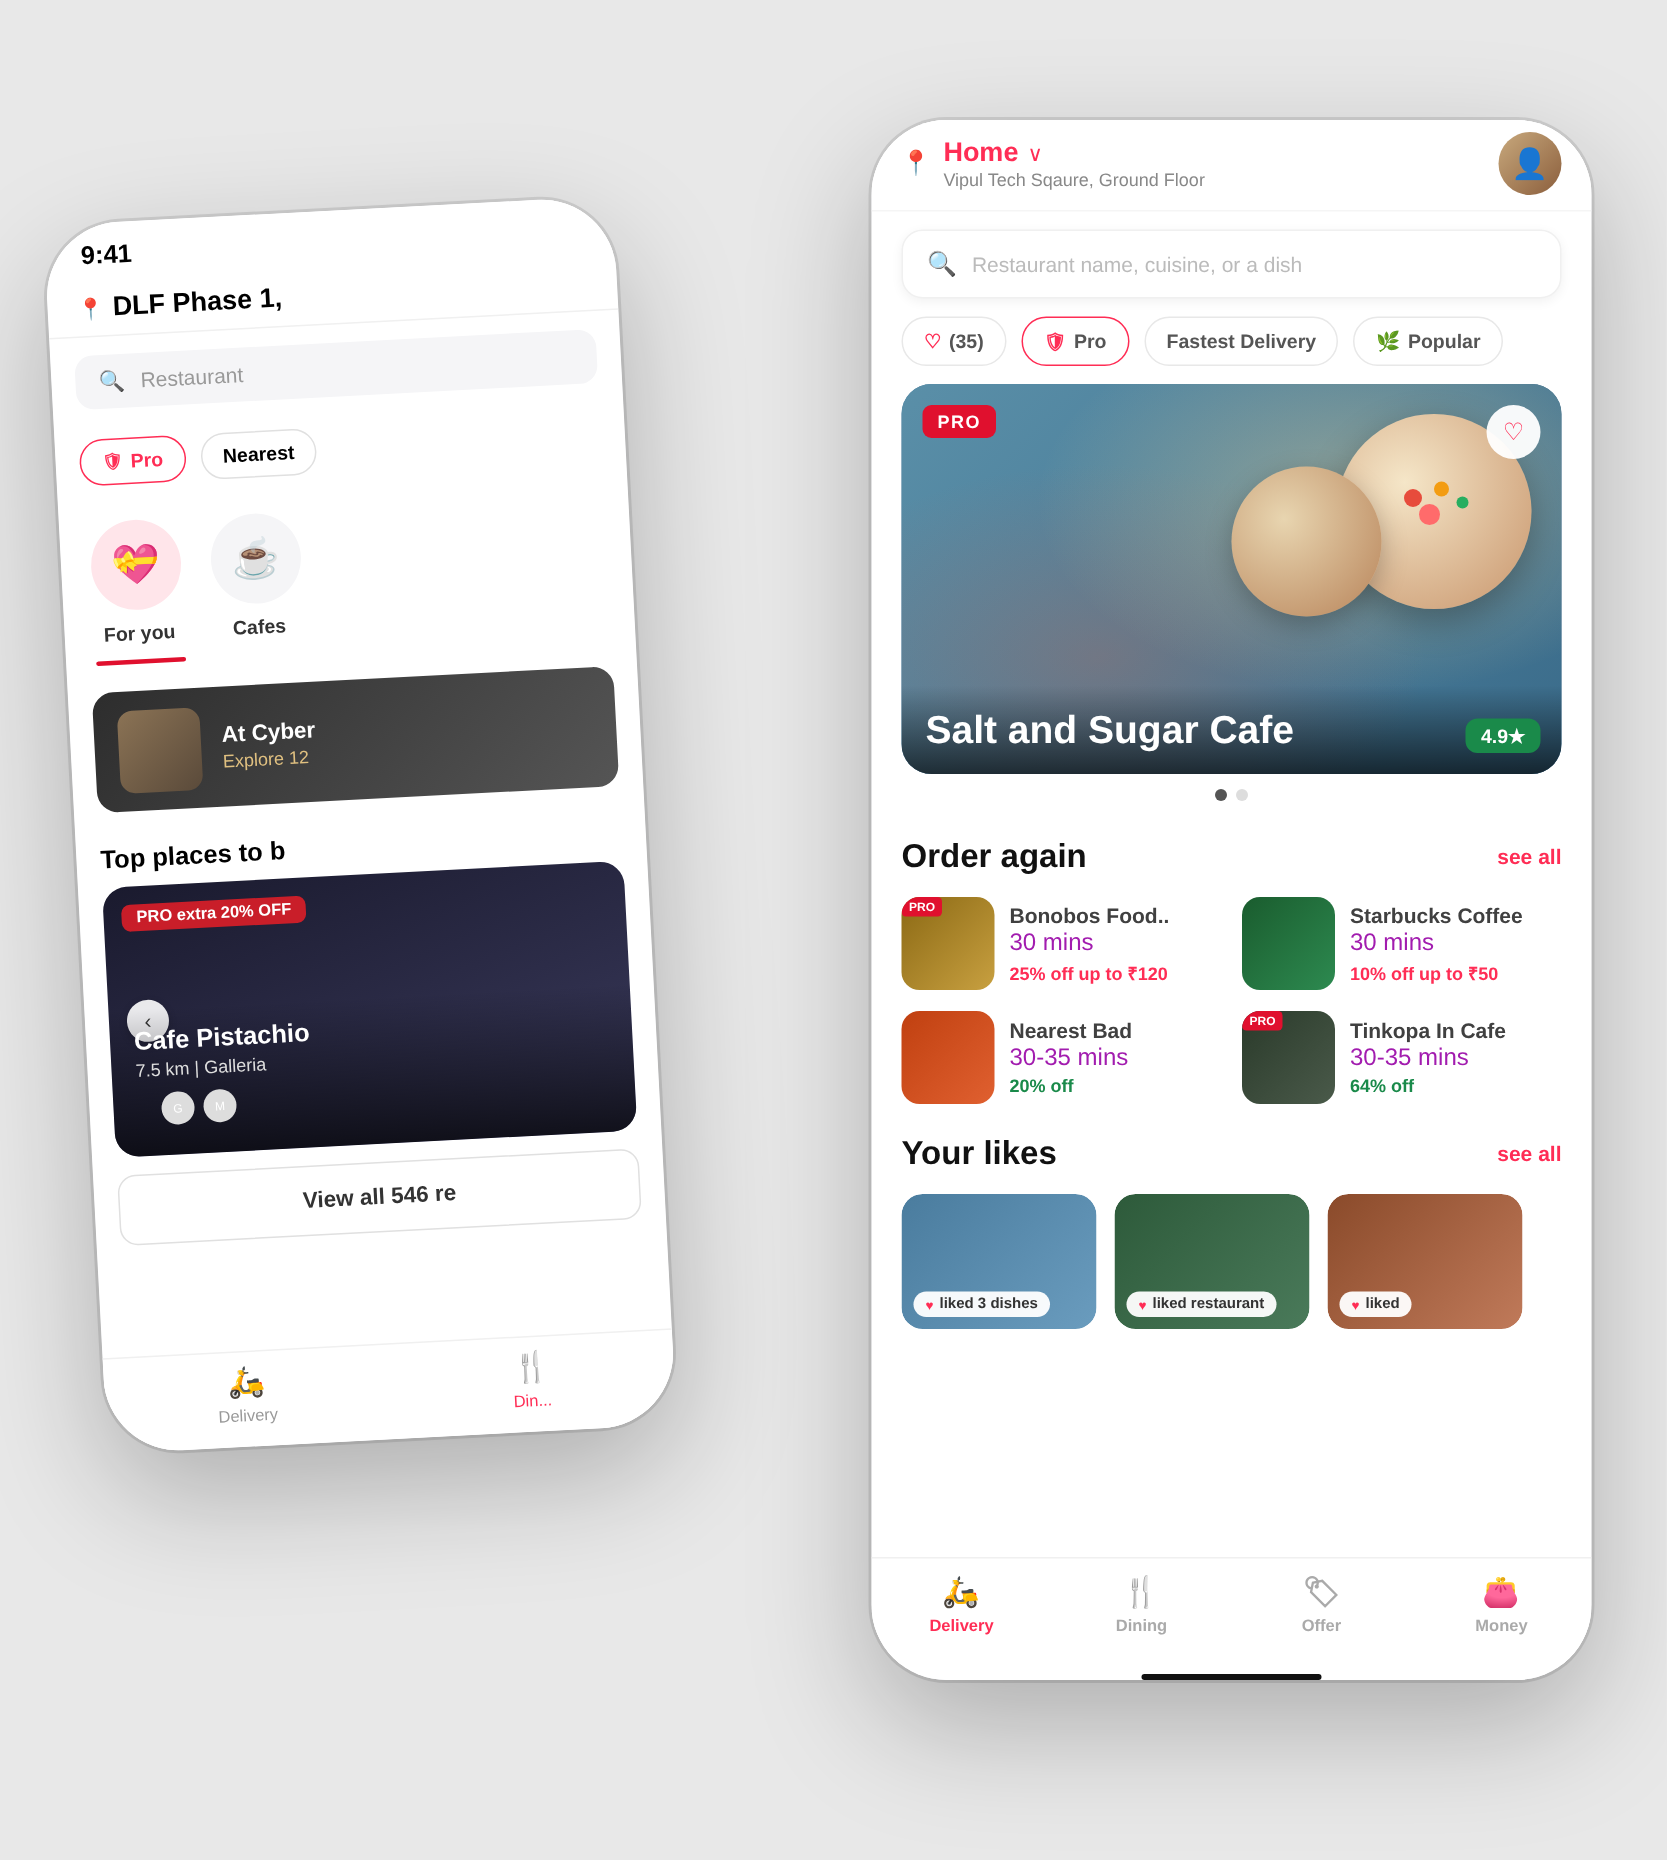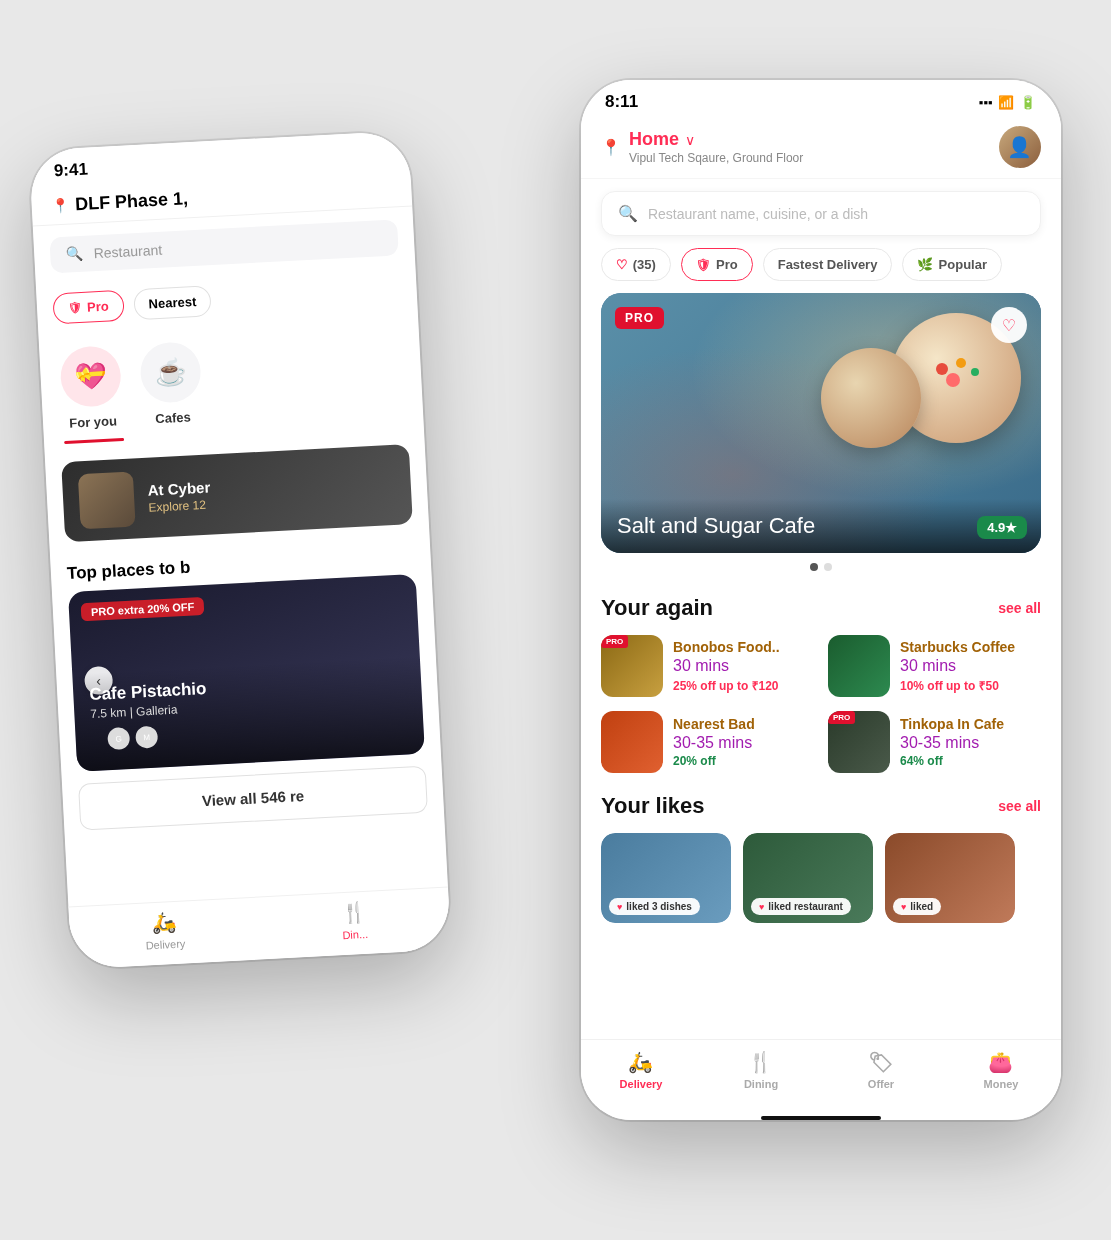--- a/index.html
+++ b/index.html
@@ -423,21 +423,21 @@
       border-radius: 50%;
       display: flex; align-items: center; justify-content: center;
       font-size: 16px; color: #ff2d55;
     }
     .hero-bottom {
       position: absolute;
       bottom: 0; left: 0; right: 0;
       padding: 14px 16px;
       background: linear-gradient(0deg, rgba(0,0,0,0.65) 0%, transparent 100%);
     }
-    .hero-title { font-size: 22px; font-weight: 400; color: #fff; }
+    .hero-title { font-size: 26px; font-weight: 700; color: #fff; }
     .hero-rating {
       position: absolute;
       bottom: 14px; right: 14px;
       background: #1a8a4a;
       color: #fff;
       font-size: 13px;
       font-weight: 700;
       padding: 4px 10px;
       border-radius: 8px;
     }
@@ -490,21 +490,21 @@
       position: absolute;
       top: 0; left: 0;
       background: #e0102e;
       color: #fff;
       font-size: 8px;
       font-weight: 800;
       padding: 2px 5px;
       border-radius: 3px;
     }
     .order-info { flex: 1; min-width: 0; }
-    .order-name { font-size: 14px; font-weight: 700; color: #a16207; white-space: nowrap; overflow: hidden; text-overflow: ellipsis; }
+    .order-name { font-size: 14px; font-weight: 700; color: #404040; white-space: nowrap; overflow: hidden; text-overflow: ellipsis; }
     .order-time { font-size: 16px; color: #a21caf; margin: 2px 0; }
     .order-discount { font-size: 12px; font-weight: 600; color: #ff2d55; }
     .order-discount.green { color: #1a8a4a; }
 
     
     .img-bonobos { background: linear-gradient(135deg, #8B6914, #c8a040); }
     .img-starbucks { background: linear-gradient(135deg, #1a5c2e, #2d8a50); }
     .img-baking { background: linear-gradient(135deg, #c04010, #e06030); }
     .img-tinkopa { background: linear-gradient(135deg, #2a3a2a, #4a5a4a); }
 
@@ -652,28 +652,20 @@
           <span class="nav-icon-back" style="color:#ff2d55">🍴</span>
           <span>Din...</span>
         </div>
       </div>
     </div>
   </div>
 
   <div class="phone phone-front">
     <div class="front-content">
 
-      <div class="status-bar">
-        <span class="time">8:11</span>
-        <div class="status-icons">
-          <span>▪▪▪</span>
-          <span>📶</span>
-          <span>🔋</span>
-        </div>
-      </div>
 
       <div class="front-header">
         <div class="front-header-top">
           <div class="location-row">
             <span class="loc-pin">📍</span>
             <div>
               <div style="display:flex;align-items:center;gap:6px;">
                 <span class="home-label">Home</span>
                 <span class="chevron">∨</span>
               </div>
@@ -728,21 +720,21 @@
           <div class="hero-rating">4.9★</div>
         </div>
 
         <div class="hero-dots">
           <div class="hero-dot active"></div>
           <div class="hero-dot"></div>
         </div>
 
         <div class="section">
           <div class="section-header">
-            <span class="section-title">Your again</span>
+            <span class="section-title">Order again</span>
             <span class="see-all">see all</span>
           </div>
           <div class="order-grid">
 
             <div class="order-card">
               <div class="order-img img-bonobos">
                 <div class="order-img-pro">PRO</div>
               </div>
               <div class="order-info">
                 <div class="order-name">Bonobos Food..</div>

